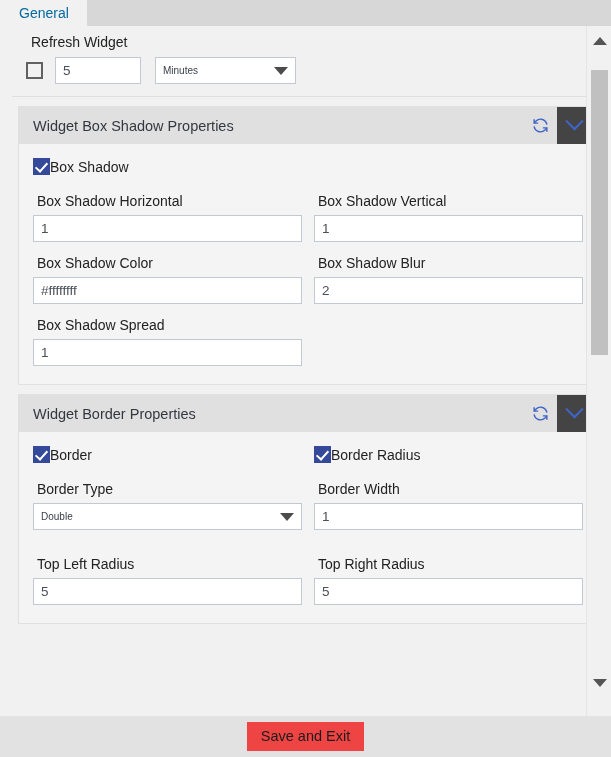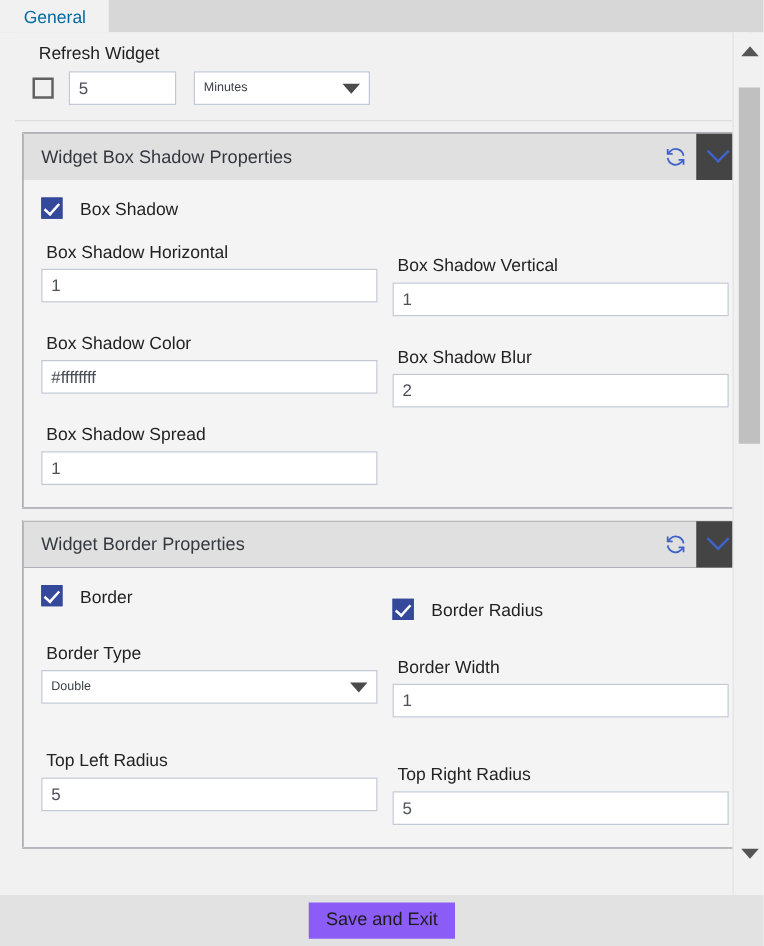--- a/index.html
+++ b/index.html
@@ -92,21 +92,21 @@
     position: absolute;
     left: 4px; top: 1px;
     width: 5px; height: 10px;
     border: solid #ffffff;
     border-width: 0 2px 2px 0;
     transform: rotate(42deg);
   }
   .cb-row {
     display: flex;
     align-items: center;
-    gap: 14px;
+    gap: 0;
   }
   .cb-label {
     font-size: 14px;
     color: #1f1f1f;
   }
 
   
   .txt {
     height: 27px;
     background: #ffffff;
@@ -192,21 +192,21 @@
 
   
   .row2 {
     display: flex;
     padding: 0 0 0 14px;
   }
   .col {
     width: 271px;
     flex: 0 0 271px;
   }
-  .col.second { margin-left: 10px; margin-top: 11px; }
+  .col.second { margin-left: 10px; }
   .col .field-label { margin: 0 0 5px 4px; }
   .col .txt,
   .col .sel { width: 269px; }
 
   .spacer12 { height: 13px; }
   .spacer18 { height: 18px; }
 
   .swatch {
     width: 269px; height: 30px;
     background: #515151;
@@ -258,21 +258,21 @@
   .footer {
     position: absolute;
     left: 0; top: 716px;
     width: 611px; height: 41px;
     background: #e2e2e2;
     display: flex;
     align-items: center;
     justify-content: center;
   }
   .save-btn {
-    background: #8b5cf6;
+    background: #ef4444;
     color: #1c1c1c;
     border: none;
     font-size: 14.5px;
     font-family: "Liberation Sans", sans-serif;
     padding: 6px 14px 7px 14px;
     cursor: pointer;
   }
 
   .top-divider {
     position: absolute;

